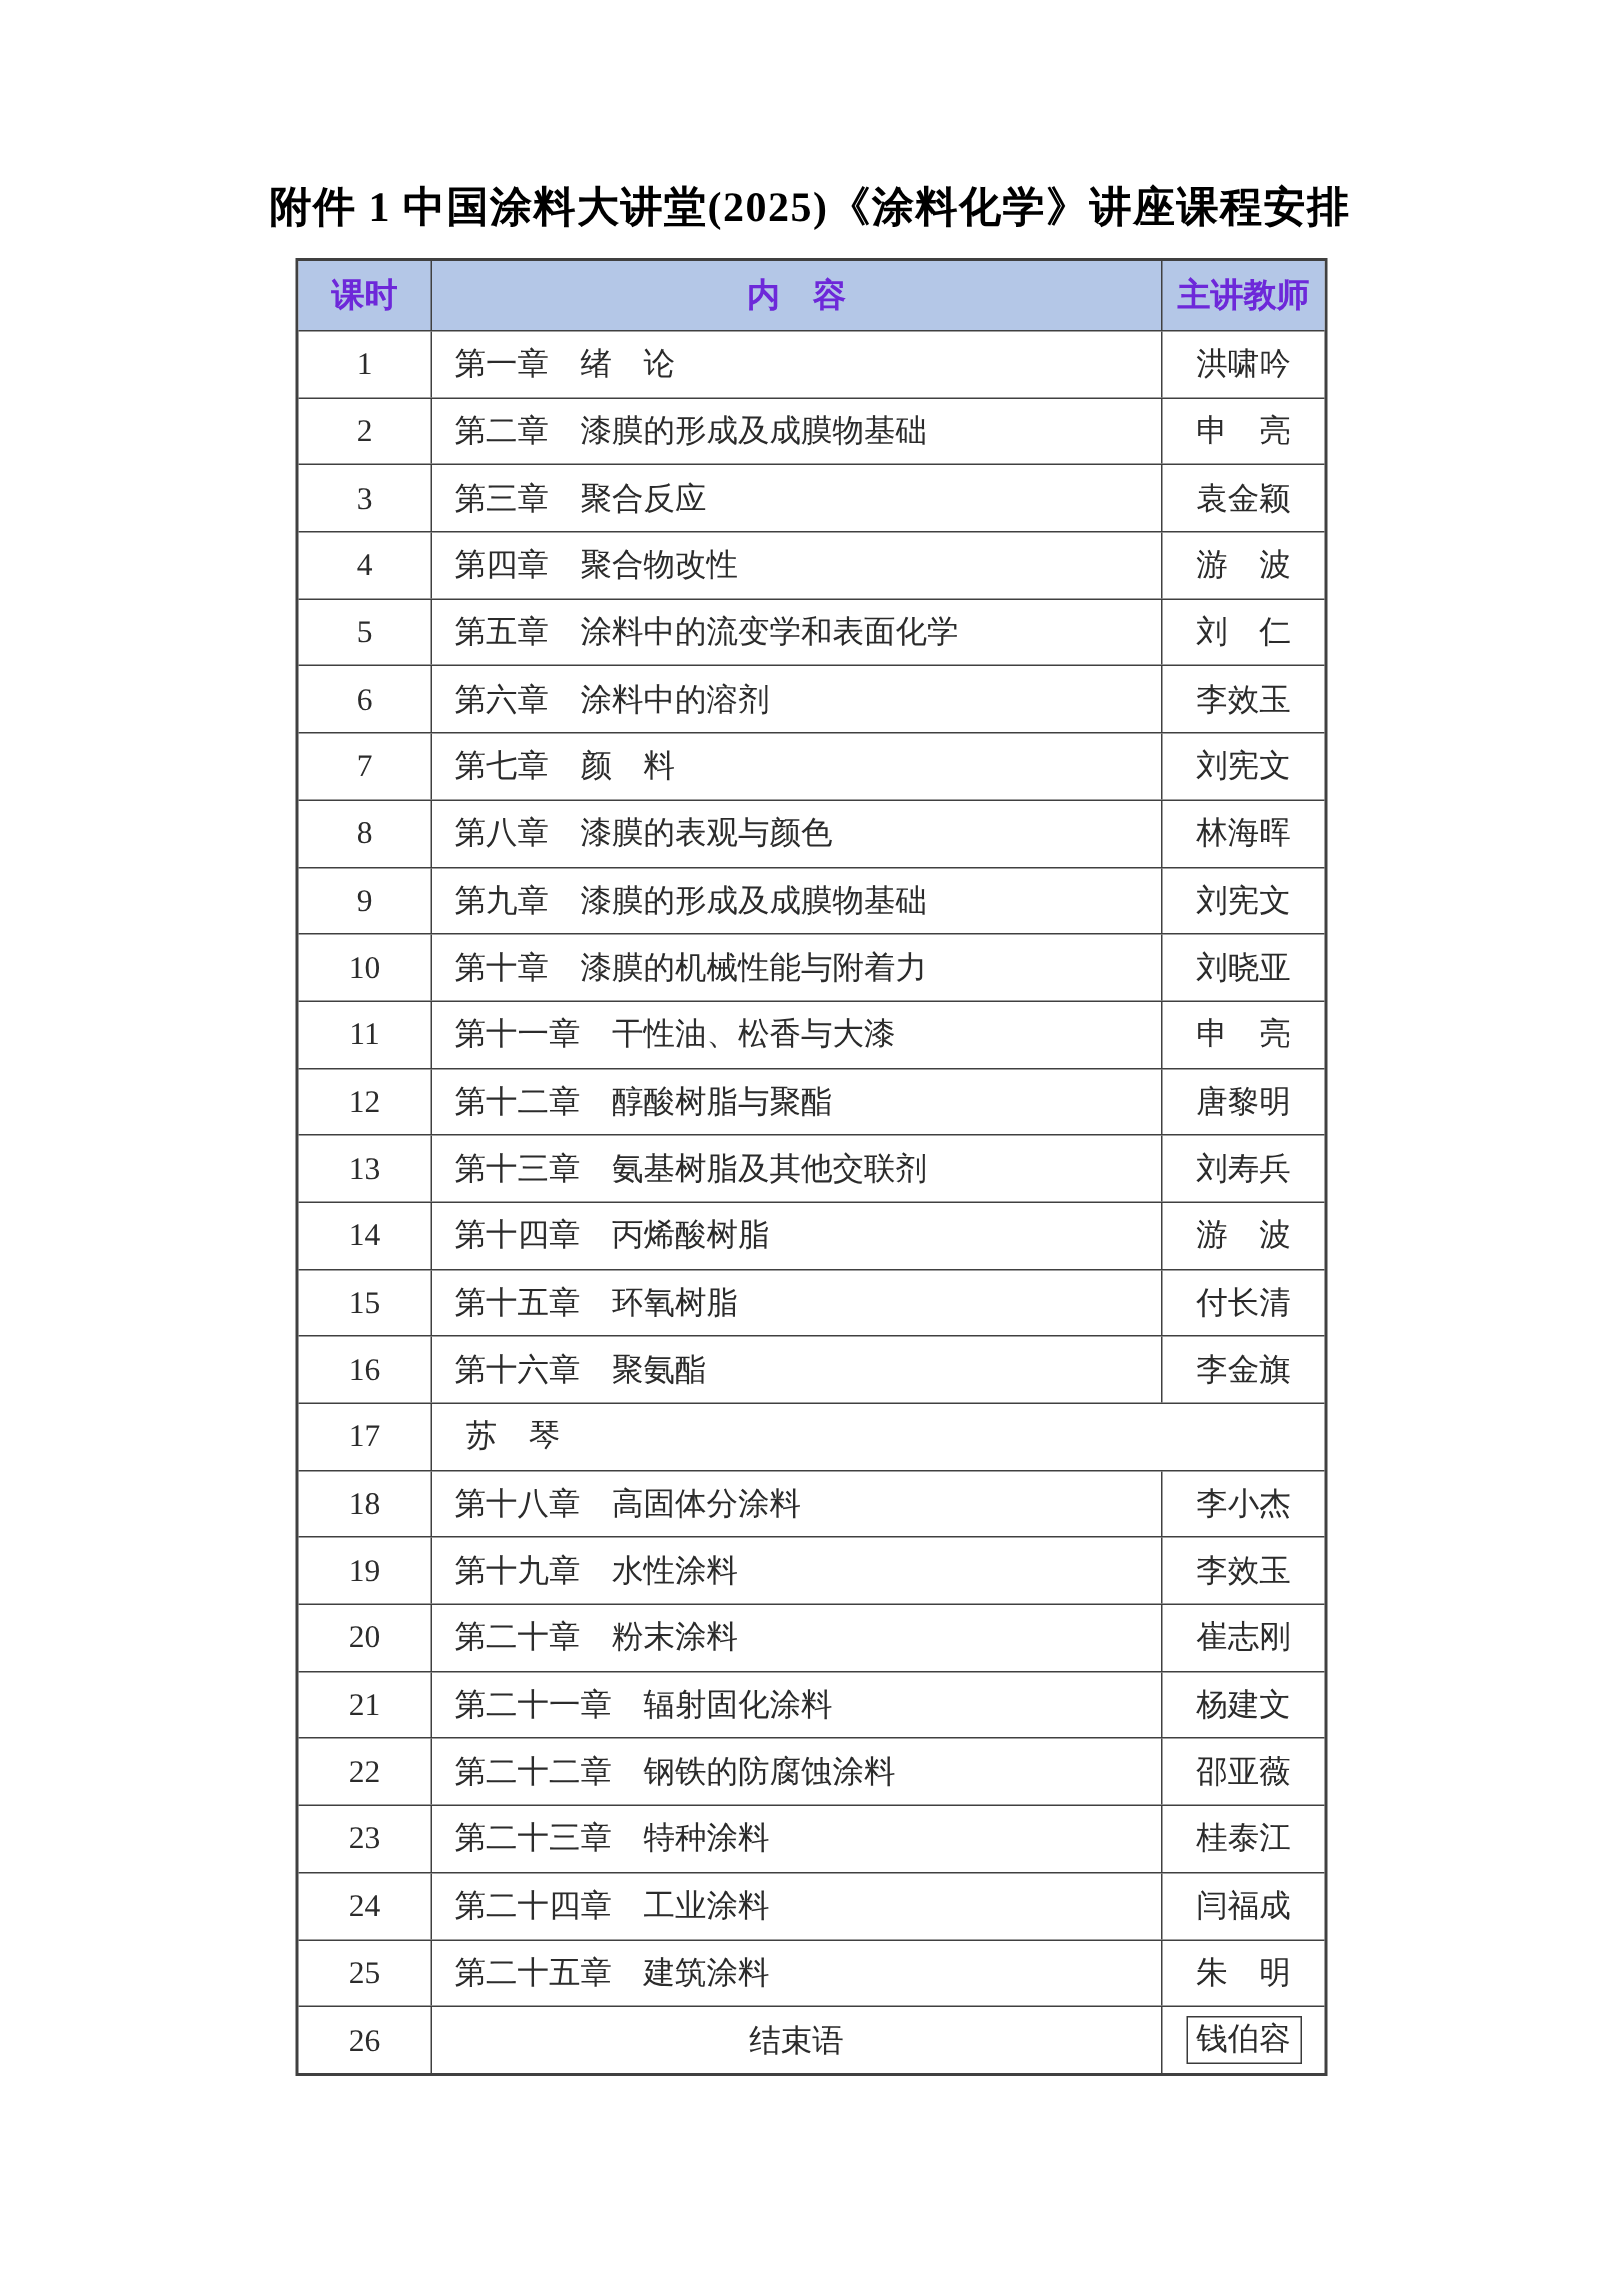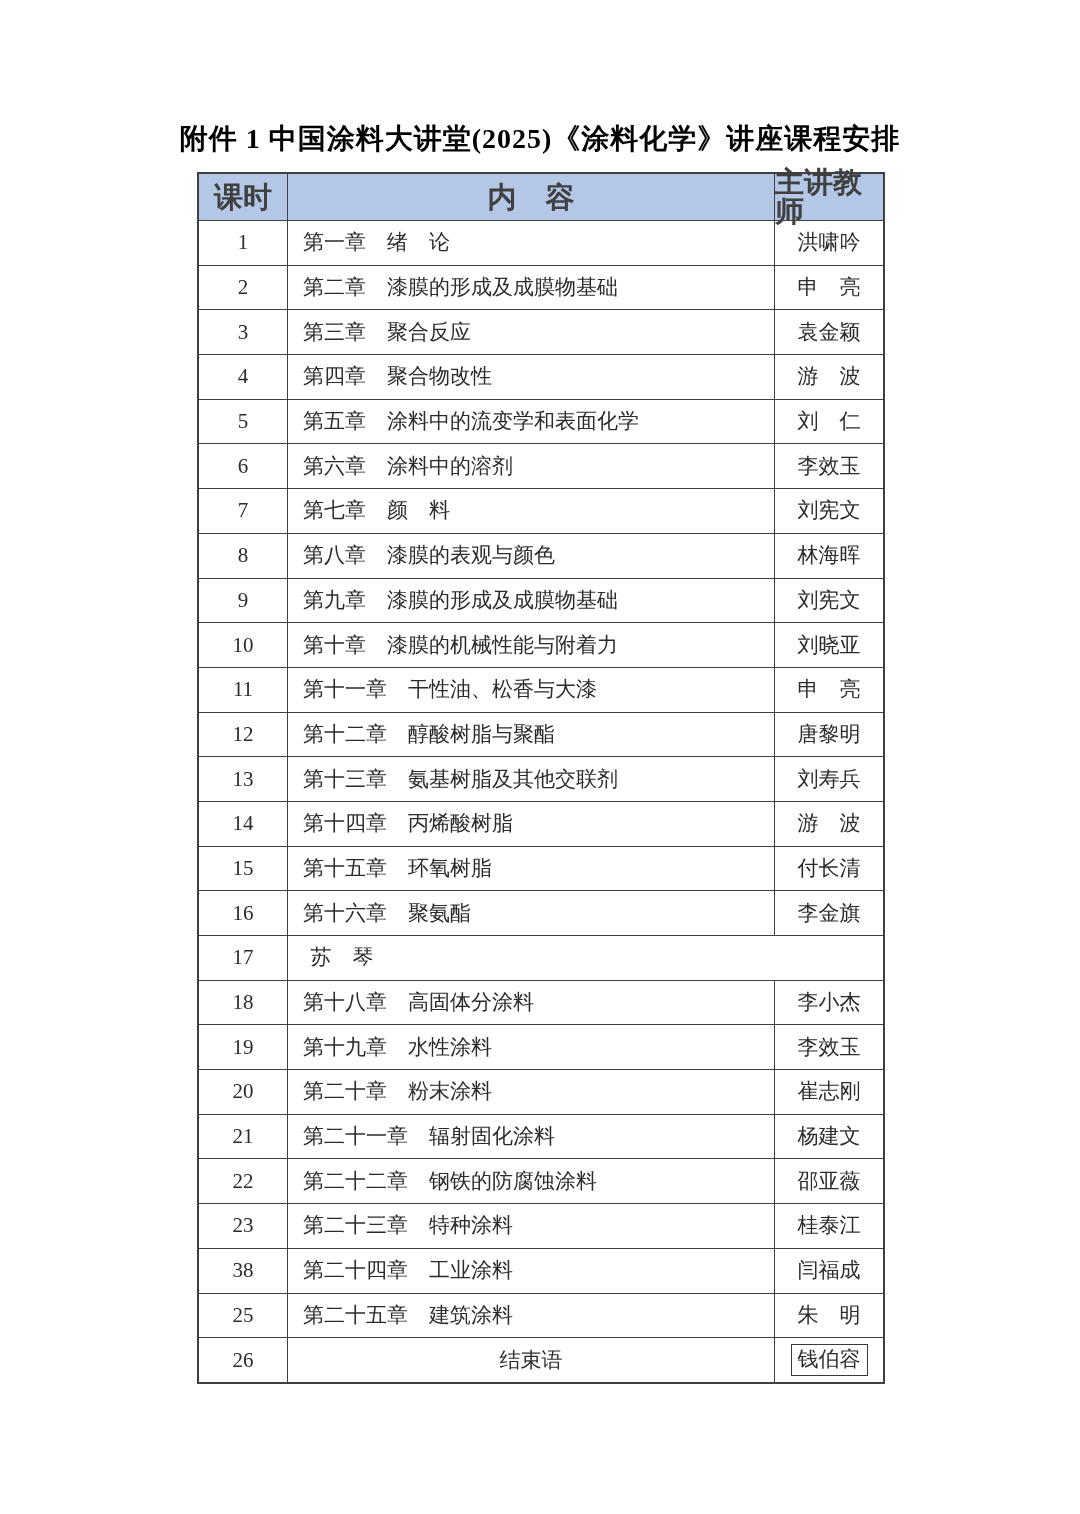--- a/index.html
+++ b/index.html
@@ -66,22 +66,22 @@
   .c2 {
     flex: 1;
     justify-content: flex-start;
     padding-left: 15px;
   }
   .c3 {
     width: 109px;
     justify-content: center;
   }
   .row.header .cell {
-    color: #404040;
-    font-size: 29px;
+    color: #6d28d9;
+    font-size: 22px;
     justify-content: center;
     padding-left: 0;
   }
   .row.center-content .c2 {
     justify-content: center;
     padding-left: 0;
   }
   .teacher-text {
     display: inline-block;
   }
@@ -281,21 +281,21 @@
 
   <div class="row body">
     <div class="cell c1">23</div>
     <div class="cell c2">第二十三章　特种涂料</div>
     <div class="cell c3">
       <span class="teacher-text">桂泰江</span>
     </div>
   </div>
 
   <div class="row body">
-    <div class="cell c1">38</div>
+    <div class="cell c1">24</div>
     <div class="cell c2">第二十四章　工业涂料</div>
     <div class="cell c3">
       <span class="teacher-text">闫福成</span>
     </div>
   </div>
 
   <div class="row body">
     <div class="cell c1">25</div>
     <div class="cell c2">第二十五章　建筑涂料</div>
     <div class="cell c3">

